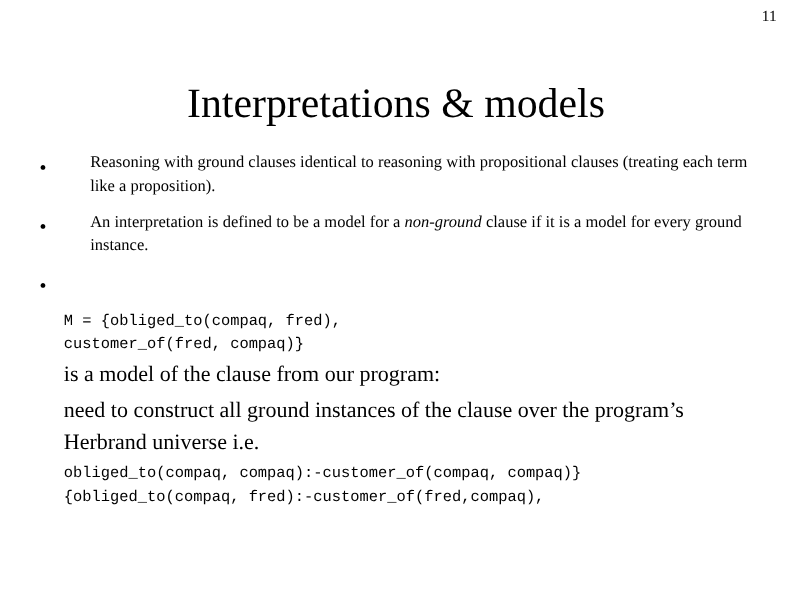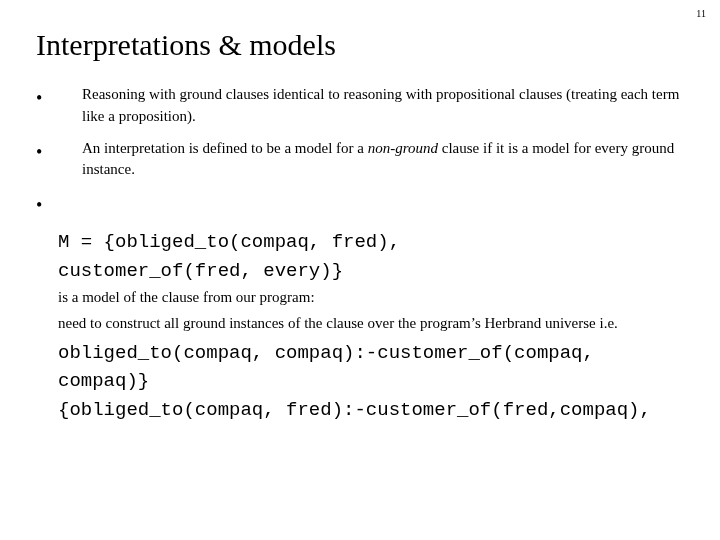--- a/index.html
+++ b/index.html
@@ -15,34 +15,35 @@
       font-family: Georgia, 'Times New Roman', Times, serif;
       color: #000000;
       overflow: hidden;
       position: relative;
     }
 
     .page-number {
       position: absolute;
       top: 8px;
       right: 14px;
-      font-size: 10px;
+      font-size: 14px;
       font-family: Georgia, serif;
     }
 
     .slide-content {
       padding: 28px 36px 20px 36px;
     }
 
     h1.title {
-      font-size: 30px;
+      font-size: 38px;
       font-weight: normal;
-      text-align: left;
+      text-align: center;
       margin-bottom: 22px;
       font-family: Georgia, serif;
+      margin-top: 44px;
     }
 
     .bullet-list {
       list-style: none;
       margin-left: 0;
     }
 
     .bullet-list > li {
       display: flex;
       align-items: flex-start;
@@ -67,28 +68,28 @@
       font-weight: normal;
     }
 
     .sub-block {
       margin-left: 22px;
       margin-bottom: 6px;
     }
 
     .code-block {
       font-family: 'Courier New', Courier, monospace;
-      font-size: 19px;
+      font-size: 14px;
       line-height: 1.5;
       margin-bottom: 2px;
     }
 
     .prose-line {
       font-family: Georgia, serif;
-      font-size: 15px;
+      font-size: 20px;
       line-height: 1.45;
       margin-bottom: 4px;
     }
   </style>
 </head>
 <body>
 
 <span class="page-number">11</span>
 
 <div class="slide-content">
@@ -112,21 +113,21 @@
     <li>
       <span class="bullet-dot">•</span>
     </li>
 
   </ul>
 
   <div class="sub-block">
 
     <div class="code-block">
       <div>M = {obliged_to(compaq, fred),</div>
-      <div>customer_of(fred, every)}</div>
+      <div>customer_of(fred, compaq)}</div>
     </div>
 
     <div class="prose-line">is a model of the clause from our program:</div>
 
 
     <div class="prose-line">need to construct all ground instances of the clause over the program’s Herbrand universe i.e.</div>
 
     <div class="code-block">
       <div>obliged_to(compaq, compaq):-customer_of(compaq, compaq)}</div>
       <div>{obliged_to(compaq, fred):-customer_of(fred,compaq),</div>

